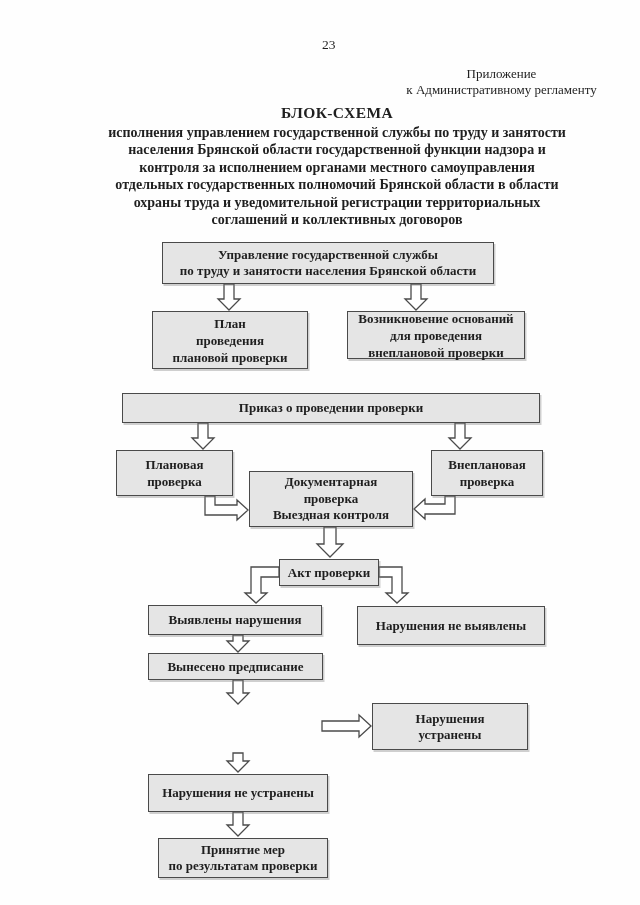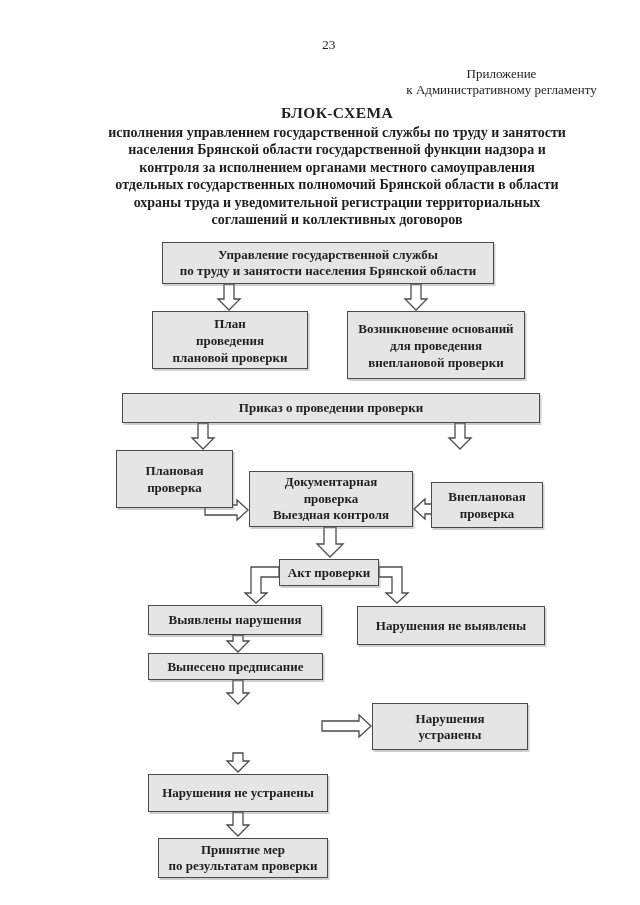--- a/index.html
+++ b/index.html
@@ -33,24 +33,24 @@
   .node{
     position:absolute;box-sizing:border-box;
     border:1.4px solid #4a4a4a;background:#e5e5e5;
     box-shadow:1.5px 2px 0 rgba(120,120,120,.35);
     display:flex;align-items:center;justify-content:center;
     text-align:center;font-weight:bold;font-size:13px;line-height:16px;
     white-space:pre-line;padding:1px 3px;
   }
   .n-authority{left:162px;top:242px;width:332px;height:42px;}
   .n-plan{left:122px;top:311px;width:156px;height:58px;line-height:17px;margin-left:30px;}
-  .n-grounds{left:347px;top:311px;width:178px;height:68px;line-height:17px;}
+  .n-grounds{left:347px;top:311px;width:178px;height:48px;line-height:17px;}
   .n-order{left:122px;top:393px;width:418px;height:30px;}
-  .n-planned{left:116px;top:450px;width:117px;height:58px;line-height:17px;}
-  .n-unplanned{left:431px;top:450px;width:112px;height:46px;line-height:17px;margin-top:32px;}
+  .n-planned{left:116px;top:450px;width:117px;height:46px;line-height:17px;}
+  .n-unplanned{left:431px;top:450px;width:112px;height:46px;line-height:17px;}
   .n-documentary{left:249px;top:471px;width:164px;height:56px;line-height:16.5px;}
   .n-act{left:279px;top:559px;width:100px;height:27px;}
   .n-found{left:148px;top:605px;width:174px;height:30px;}
   .n-notfound{left:357px;top:606px;width:188px;height:39px;}
   .n-issued{left:148px;top:653px;width:175px;height:27px;}
   .n-check{left:148px;top:705px;width:174px;height:48px;}
   .n-fixed{left:372px;top:703px;width:156px;height:47px;}
   .n-notfixed{left:148px;top:774px;width:180px;height:38px;}
   .n-measures{left:158px;top:838px;width:170px;height:40px;}
   svg.arrows{position:absolute;left:0;top:0;pointer-events:none;}

